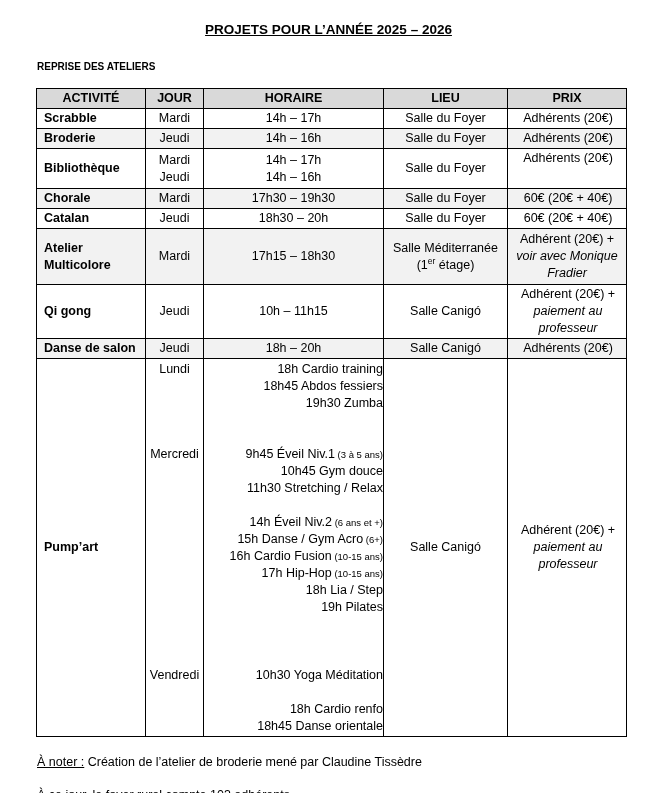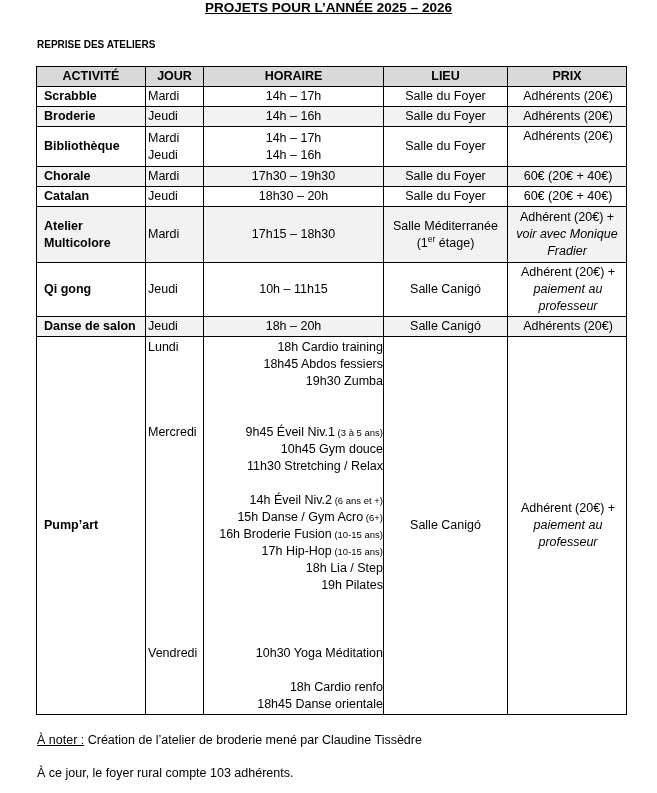--- a/index.html
+++ b/index.html
@@ -5,20 +5,21 @@
   * { margin:0; padding:0; box-sizing:border-box; }
   html,body { background:#ffffff; }
   body {
     width:657px; height:793px;
     font-family:"Liberation Sans", sans-serif;
     color:#000; position:relative; overflow:hidden;
   }
   .page { width:657px; height:793px; }
 
   .doc-title {
+    padding-top:22px;
     text-align:center;
     font-size:13.5px;
     font-weight:bold;
     text-decoration:underline;
   }
   .section-heading {
     margin:24px 0 8px 37px;
     font-size:10px;
     font-weight:bold;
   }
@@ -45,21 +46,21 @@
   }
   tr.stripe td { background:var(--stripe_bg,#F2F2F2); }
 
   .rh18  { height:18px; }
   .rh40  { height:40px; }
   .rh52  { height:52px; }
   .rh56  { height:56px; }
   .rh375 { height:375px; }
 
   td.activity { text-align:left; padding-left:7px; font-weight:bold; }
-  td.day      { text-align:left;margin-top:35px; }
+  td.day      { text-align:center;margin-top:35px; }
   td.time     { text-align:center; }
   td.place    { text-align:center; }
   td.price    { text-align:center; padding-left:5px; padding-right:3px; }
   td.price-center { text-align:center; padding-left:2px; padding-right:2px; }
   td.vtop     { vertical-align:top; }
   td.time-lines { text-align:right; padding:2px 0 0 8px; vertical-align:top; }
   td.day.vtop   { padding-top:2px; }
 
   .line { height:17px; line-height:17px; white-space:nowrap; }
   .small { font-size:9.5px; }
@@ -209,21 +210,21 @@
             <div class="line"><span>18h45 Abdos fessiers</span></div>
             <div class="line"><span>19h30 Zumba</span></div>
             <div class="line"><span></span></div>
             <div class="line"><span></span></div>
             <div class="line"><span>9h45 Éveil Niv.1</span><span class="small"> (3 à 5 ans)</span></div>
             <div class="line"><span>10h45 Gym douce</span></div>
             <div class="line"><span>11h30 Stretching / Relax</span></div>
             <div class="line"><span></span></div>
             <div class="line"><span>14h Éveil Niv.2</span><span class="small"> (6 ans et +)</span></div>
             <div class="line"><span>15h Danse / Gym Acro</span><span class="small"> (6+)</span></div>
-            <div class="line"><span>16h Broderie Fusion</span><span class="small"> (10-15 ans)</span></div>
+            <div class="line"><span>16h Cardio Fusion</span><span class="small"> (10-15 ans)</span></div>
             <div class="line"><span>17h Hip-Hop</span><span class="small"> (10-15 ans)</span></div>
             <div class="line"><span>18h Lia / Step</span></div>
             <div class="line"><span>19h Pilates</span></div>
             <div class="line"><span></span></div>
             <div class="line"><span></span></div>
             <div class="line"><span></span></div>
             <div class="line"><span>10h30 Yoga Méditation</span></div>
             <div class="line"><span></span></div>
             <div class="line"><span>18h Cardio renfo</span></div>
             <div class="line"><span>18h45 Danse orientale</span></div>

